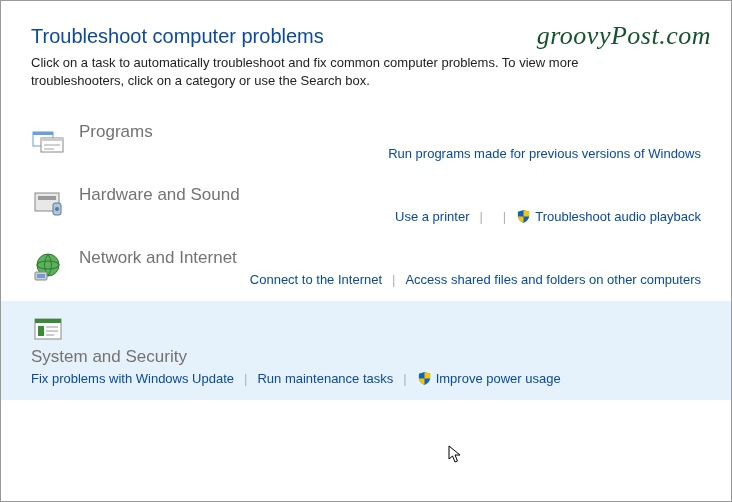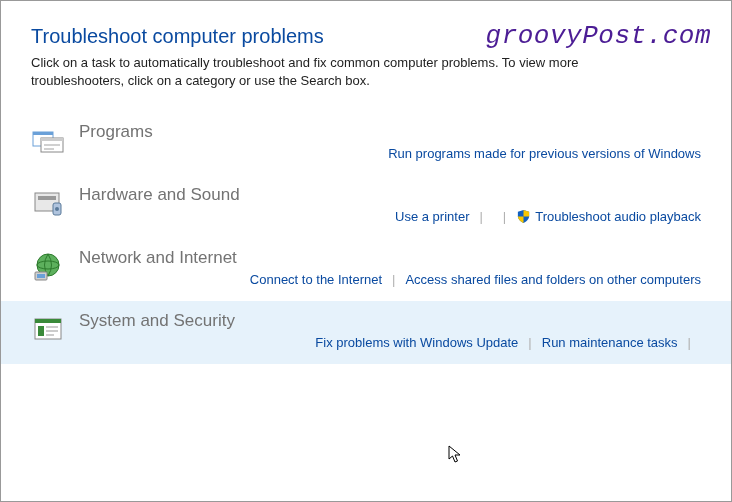--- a/index.html
+++ b/index.html
@@ -18,24 +18,24 @@
     width: 732px;
     height: 502px;
     border: 1px solid #999;
     background: #fff;
     position: relative;
   }
   .watermark {
     position: absolute;
     top: 20px;
     right: 20px;
-    font-family: Liberation Mono, monospace;
+    font-family: Liberation Serif, serif;
     font-style: italic;
     font-size: 26px;
-    color: #4c1d95;
+    color: #14532d;
     letter-spacing: 0.5px;
     pointer-events: none;
   }
   .content {
     padding: 24px 30px 20px 30px;
   }
   .page-title {
     color: #0a4aa0;
     font-size: 20px;
     font-weight: 400;
@@ -49,20 +49,21 @@
   .cat-row {
     display: flex;
     align-items: flex-start;
     padding: 10px 0 14px 0;
     margin: 0 -30px;
     padding-left: 30px;
     padding-right: 30px;
   }
   .cat-row.selected {
     background: #e6f2fb;
+    flex-direction: column;
   }
   .cat-icon {
     width: 34px;
     height: 34px;
     flex: 0 0 34px;
     margin-right: 14px;
     margin-top: 2px;
   }
   .cat-body { flex: 1; }
   .cat-title {
@@ -180,20 +181,27 @@
       <rect x="15" y="17" width="12" height="2" fill="#ccc"></rect>
       <rect x="15" y="21" width="8" height="2" fill="#ccc"></rect>
     </svg>
     <div class="cat-body">
       <a class="cat-title">System and Security</a>
       <div class="links-line">
         <a class="tlink">Fix problems with Windows Update</a>
         <span class="sep">|</span>
         <a class="tlink">Run maintenance tasks</a>
         <span class="sep">|</span>
+        <span>
+          <svg class="shield" width="15" height="15" viewBox="0 0 16 16">
+            <path d="M8 1 L14 3 V8 C14 12 8 15 8 15 C8 15 2 12 2 8 V3 Z" fill="#1060c0"></path>
+            <path d="M8 1 L14 3 V8 L8 8 Z" fill="#f7c600"></path>
+            <path d="M2 8 L8 8 V15 C8 15 2 12 2 8 Z" fill="#f7c600"></path>
+          </svg><a class="tlink">Improve power usage</a>
+        </span>
       </div>
     </div>
   </div>
 
 </div>
 
 <svg class="cursor" width="16" height="20" viewBox="0 0 16 20">
   <path d="M1 1 L1 14 L4.5 11 L7 17 L9.5 16 L7 10 L12 10 Z" fill="#fff" stroke="#000" stroke-width="1"></path>
 </svg>
 

